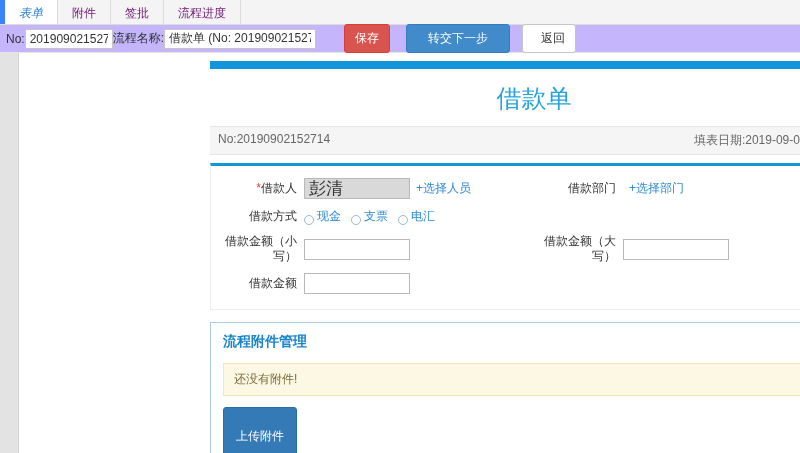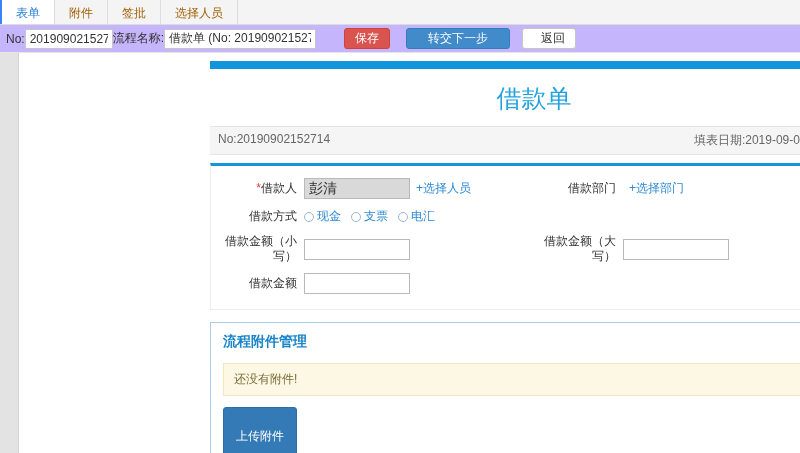--- a/index.html
+++ b/index.html
@@ -1,71 +1,71 @@
 <!DOCTYPE html>
 <html><head>
 <meta charset="utf-8">
 <style>
   * { box-sizing: border-box; margin: 0; padding: 0; }
   html,body { width:800px; height:453px; overflow:hidden; background:#fff;
     font-family:"Liberation Sans","DejaVu Sans",sans-serif; font-size:12px; color:#333; }
 
   
   .tabbar { height:25px; background:#f4f4f4; border-bottom:1px solid #dcdcdc; display:flex; align-items:stretch; }
-  .tab { padding:5px 14px; border-right:1px solid #dcdcdc; color:#a16207; cursor:pointer; background:#f4f4f4; }
-  .tab:first-child { border-left:2px solid #3b82f6; }
+  .tab { padding:5px 14px; border-right:1px solid #dcdcdc; color:#701a75; cursor:pointer; background:#f4f4f4; }
+  .tab:first-child { border-left:5px solid #3b82f6;font-style:italic; }
   .tab.active { background:#fff; color:#2a7fd4; }
 
   
   .toolbar { height:28px; display:flex; align-items:center; padding:0 6px; background:#c4b5fd; border-bottom:1px solid #e6e6e6; }
   .toolbar label { color:#333; }
   .tb-input { height:20px; border:1px solid #c6c6c6; padding:0 4px; font-size:12px; color:#333; font-family:inherit; }
   .no-input { width:88px; }
   .name-input { width:152px; }
-  .btn { height:21px; padding:0 10px; font-size:12px; border-radius:3px; cursor:pointer; font-family:inherit; }
+  .btn { height:29px; padding:0 10px; font-size:12px; border-radius:3px; cursor:pointer; font-family:inherit; }
   .btn-save { margin-left:28px; background:#d9534f; border:1px solid #d43f3a; color:#fff; }
   .btn-next { margin-left:16px; background:#428bca; border:1px solid #357ebd; color:#fff; padding:0 21px; }
   .btn-back { margin-left:12px; background:#fff; border:1px solid #c6c6c6; color:#333;padding-left:18px; }
 
   
   .content { position:relative; height:400px; background:#fff; }
   .left-strip { position:absolute; left:0; top:0; width:19px; height:100%; background:#e3e3e3; border-right:1px solid #d4d4d4; }
 
   .main { position:absolute; left:210px; top:8px; width:648px; }
   .blue-bar { height:8px; background:#1296db; }
   .form-title { text-align:center; color:#23a2dd; font-size:25px; padding:13px 0 11px; }
   .info-row { background:#f5f5f5; border-top:1px solid #e5e5e5; border-bottom:1px solid #e5e5e5; display:flex; justify-content:space-between; padding:5px 8px; color:#666; }
 
   
   .form-section { margin-top:8px; border-top:3px solid #1296db; border-left:1px solid #ededed; border-right:1px solid #ededed; border-bottom:1px solid #ededed; padding:12px 4px 6px; }
   .frow { display:flex; margin-bottom:9px; }
   .fcell { display:flex; align-items:center; width:50%; }
   .flabel { width:82px; text-align:right; margin-right:7px; color:#333; line-height:15px; }
   .req { color:#e03c3c; }
-  .field { width:106px; height:21px; border:1px solid #b9b9b9; padding:0 4px; font-size:14px; font-family:inherit; color:#333; }
+  .field { width:106px; height:21px; border:1px solid #b9b9b9; padding:0 4px; font-size:17px; font-family:inherit; color:#333; }
   .field.ro { background:#d9d9d9; }
   .sel-link { color:#2e89d4; margin-left:6px; text-decoration:none; cursor:pointer; }
   .radio-group { display:flex; align-items:center; gap:10px; color:#2e89d4; }
-  .radio-opt { display:flex; align-items:center; gap:3px; cursor:pointer; }
+  .radio-opt { display:flex; align-items:flex-end; gap:3px; cursor:pointer; }
   .rdot { width:10px; height:10px; border:1px solid #9ab8d0; border-radius:50%; background:#fff; display:inline-block; }
 
   
   .attach-panel { margin-top:12px; border:1px solid #aacdea; padding:10px 12px 12px; }
   .panel-title-blue { color:#1a85c8; font-size:14px; font-weight:bold; margin-bottom:12px; }
   .notice { background:#fcf8e3; border:1px solid #f2e6c0; padding:7px 10px; color:#7a6a3a; margin-bottom:11px; }
   .upload-btn { background:#337ab7; border:1px solid #2e6da4; color:#fff; padding:20px 12px; border-radius:3px; font-size:12px; cursor:pointer; font-family:inherit; }
 </style>
 </head>
 <body>
 
 <div class="tabbar">
   <div class="tab active">表单</div>
   <div class="tab">附件</div>
   <div class="tab">签批</div>
-  <div class="tab">选择人员</div>
+  <div class="tab">流程进度</div>
 </div>
 
 <div class="toolbar">
   <label>No:</label>
   <input class="tb-input no-input" value="20190902152714" style="">
   <label>流程名称:</label>
   <input class="tb-input name-input" value="借款单 (No: 20190902152714)彭清" style="">
   <button class="btn btn-save">保存</button>
   <button class="btn btn-next">转交下一步</button>
   <button class="btn btn-back">返回</button>

